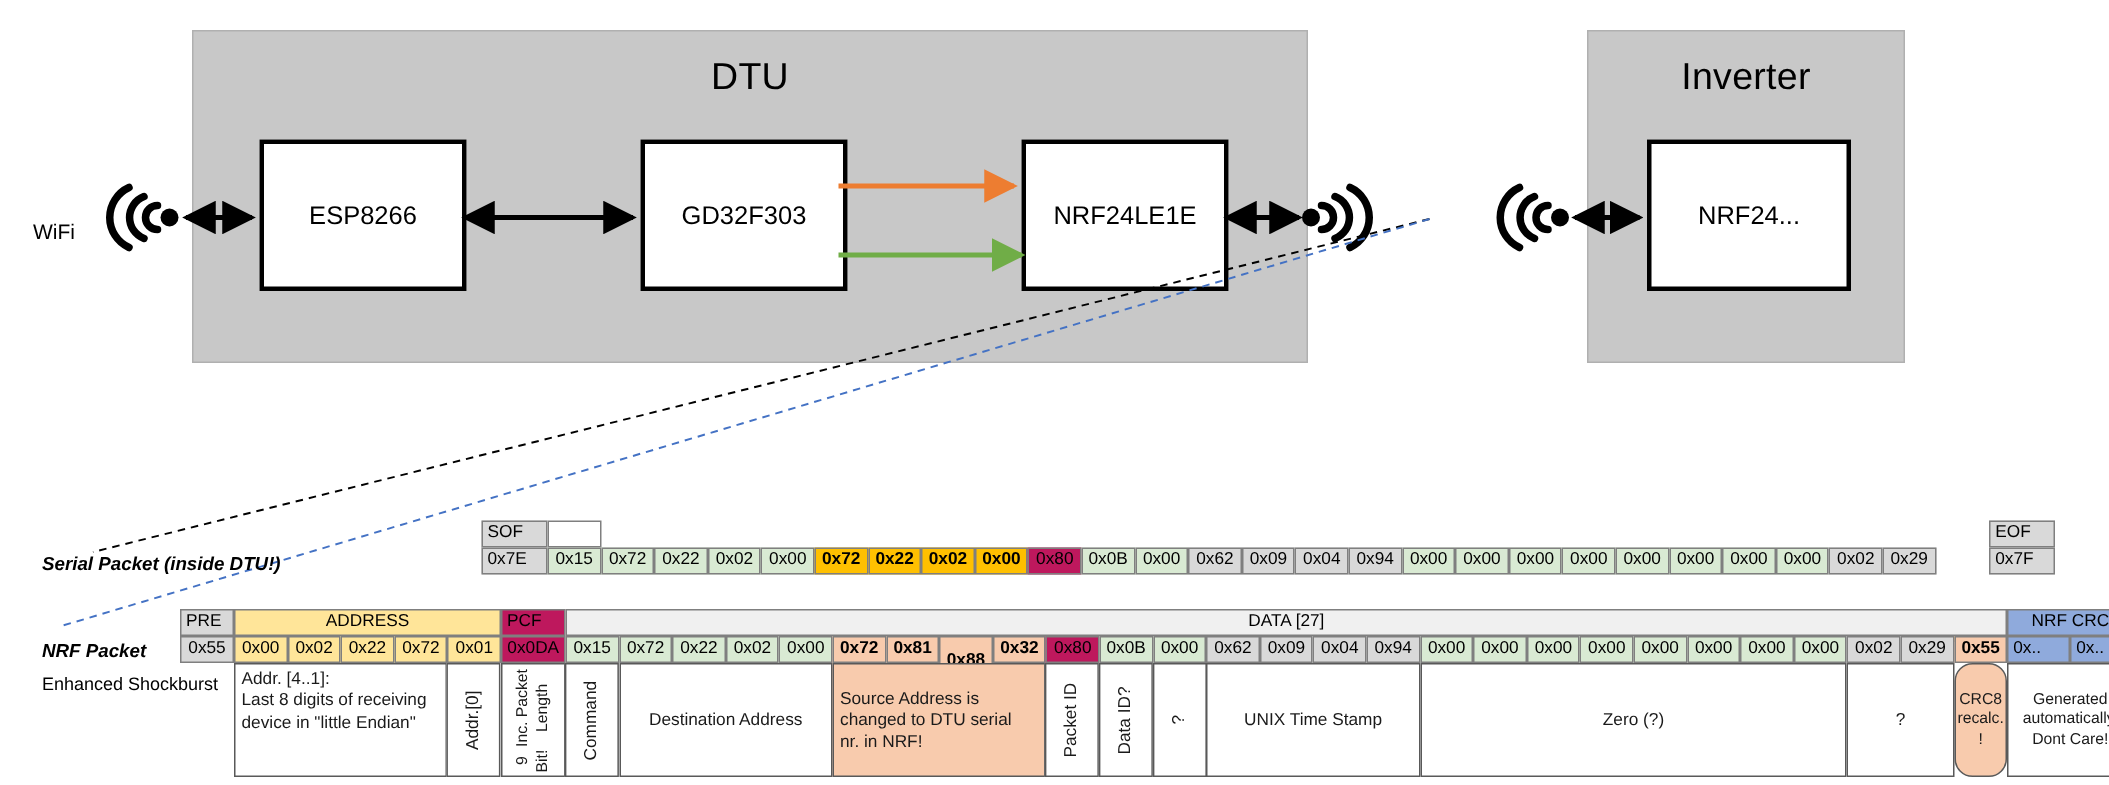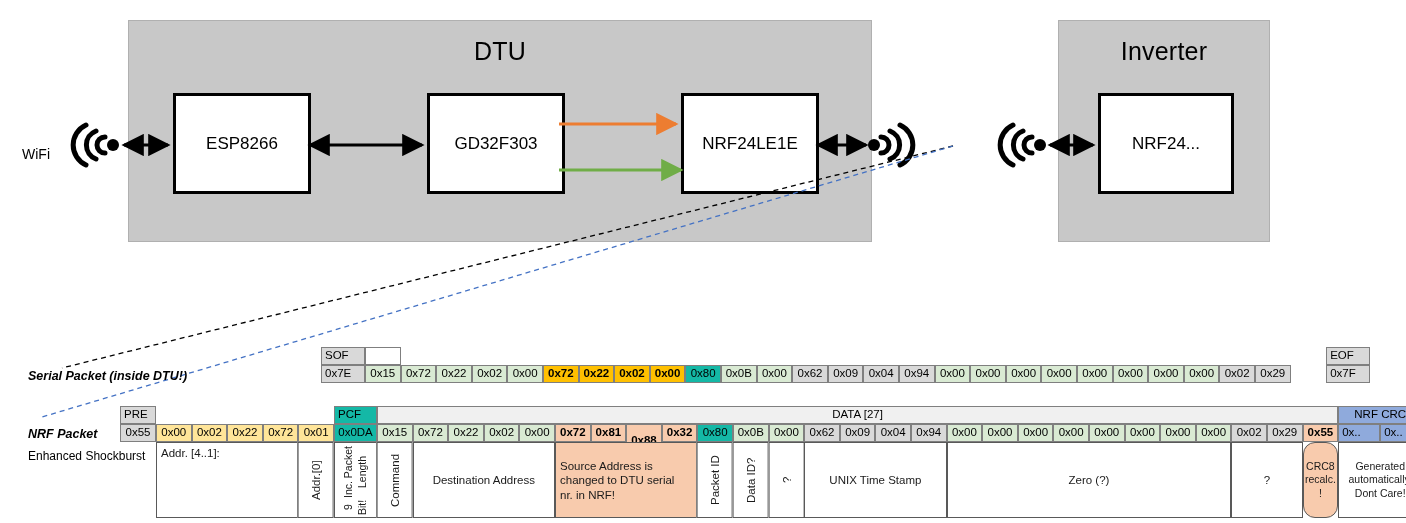--- a/index.html
+++ b/index.html
@@ -30,21 +30,21 @@
 
   .cell{position:absolute;box-sizing:border-box;border:1px solid #7f7f7f;
         font-size:11.5px;line-height:1;display:flex;align-items:center;
         justify-content:center;overflow:hidden;white-space:nowrap;}
   .cell.left{justify-content:flex-start;padding-left:3px;}
   .cell.bold{font-weight:bold;}
 
   .c-grey{background:#d9d9d9;}
   .c-green{background:#d9ead3;}
   .c-yellow-l{background:#ffe599;}
-  .c-blue{background:#14b8a6;}
+  .c-blue{background:#be185d;}
   .c-blue-d{background:#8faadc;}
   .c-orange{background:#ffc000;}
   .c-orange-l{background:#f8cbad;}
   .c-white{background:#ffffff;}
   .c-lite{background:#f0f0f0;}
 
   .desc{position:absolute;box-sizing:border-box;border:1px solid #595959;
         background:#ffffff;font-size:11.5px;line-height:1.25;color:#1a1a1a;
         display:flex;align-items:center;justify-content:center;text-align:center;
         padding:2px;overflow:hidden;}
@@ -170,20 +170,21 @@
       <div class="cell c-green" style="left: 1148.2px; top: 365px; width: 35.6px; height: 18px;">0x00</div>
       <div class="cell c-green" style="left: 1183.8px; top: 365px; width: 35.6px; height: 18px;">0x00</div>
       <div class="cell c-grey" style="left: 1219.4px; top: 365px; width: 35.6px; height: 18px;">0x02</div>
       <div class="cell c-grey" style="left: 1255px; top: 365px; width: 35.6px; height: 18px;">0x29</div>
       <div class="cell c-orange bold" style="left: 1290.6px; top: 365px; width: 18px; height: 18px; margin-top: 45px;">0x4E</div>
       <div class="cell c-grey left" style="left: 1326.2px; top: 347px; width: 44px; height: 18px;">EOF</div>
       <div class="cell c-grey left" style="left: 1326.2px; top: 365px; width: 44px; height: 18px;">0x7F</div>
     </div>
   <div id="nrf-table" style="position:absolute;left:0;top:0;width:1406px;height:523px;">
       <div class="cell c-grey left" style="left: 120px; top: 406px; width: 36px; height: 18px;">PRE</div>
+      <div class="cell c-yellow-l" style="left: 156px; top: 406px; width: 178px; height: 18px;">ADDRESS</div>
       <div class="cell c-blue left" style="left: 334px; top: 406px; width: 43px; height: 18px;">PCF</div>
       <div class="cell c-lite" style="left: 377px; top: 406px; width: 961.2px; height: 18px;">DATA [27]</div>
       <div class="cell c-blue-d" style="left: 1338.2px; top: 406px; width: 84px; height: 18px;">NRF CRC</div>
       <div class="cell c-grey" style="left: 120px; top: 424px; width: 36px; height: 18px;">0x55</div>
       <div class="cell c-yellow-l" style="left: 156px; top: 424px; width: 35.6px; height: 18px;">0x00</div>
       <div class="cell c-yellow-l" style="left: 191.6px; top: 424px; width: 35.6px; height: 18px;">0x02</div>
       <div class="cell c-yellow-l" style="left: 227.2px; top: 424px; width: 35.6px; height: 18px;">0x22</div>
       <div class="cell c-yellow-l" style="left: 262.8px; top: 424px; width: 35.6px; height: 18px;">0x72</div>
       <div class="cell c-yellow-l" style="left: 298.4px; top: 424px; width: 35.6px; height: 18px;">0x01</div>
       <div class="cell c-blue" style="left: 334px; top: 424px; width: 43px; height: 18px;">0x0DA</div>
@@ -211,20 +212,21 @@
       <div class="cell c-green" style="left: 1124.6px; top: 424px; width: 35.6px; height: 18px;">0x00</div>
       <div class="cell c-green" style="left: 1160.2px; top: 424px; width: 35.6px; height: 18px;">0x00</div>
       <div class="cell c-green" style="left: 1195.8px; top: 424px; width: 35.6px; height: 18px;">0x00</div>
       <div class="cell c-grey" style="left: 1231.4px; top: 424px; width: 35.6px; height: 18px;">0x02</div>
       <div class="cell c-grey" style="left: 1267px; top: 424px; width: 35.6px; height: 18px;">0x29</div>
       <div class="cell c-orange-l bold" style="left: 1302.6px; top: 424px; width: 35.6px; height: 18px;">0x55</div>
       <div class="cell c-blue-d left" style="left: 1338.2px; top: 424px; width: 42px; height: 18px;">0x..</div>
       <div class="cell c-blue-d left" style="left: 1380.2px; top: 424px; width: 42px; height: 18px;">0x..</div>
       <div class="desc left" style="left: 156px; top: 442px; width: 142.4px; height: 76px; flex-direction: column;">
         <div>Addr. [4..1]:</div>
+        <div>Last 8 digits of receiving device in "little Endian"</div>
       </div>
       <div class="desc vert" style="left: 298.4px; top: 442px; width: 35.6px; height: 76px;">Addr.[0]</div>
       <div class="desc vert" style="left: 334px; top: 442px; width: 43px; height: 76px; writing-mode: vertical-rl; transform: rotate(180deg); flex-direction: row; font-size: 10.5px;">
         <div style="padding: 0px 1px;">9 Bit!</div>
         <div style="padding: 0px 1px;">Inc. Packet Length</div>
       </div>
       <div class="desc vert" style="left: 377px; top: 442px; width: 35.6px; height: 76px;">Command</div>
       <div class="desc" style="left: 412.6px; top: 442px; width: 142.4px; height: 76px;">Destination Address</div>
       <div class="desc left peach" style="left: 555px; top: 442px; width: 142.4px; height: 76px; flex-direction: column; justify-content: center; align-items: flex-start;">
         <div>Source Address is</div>

